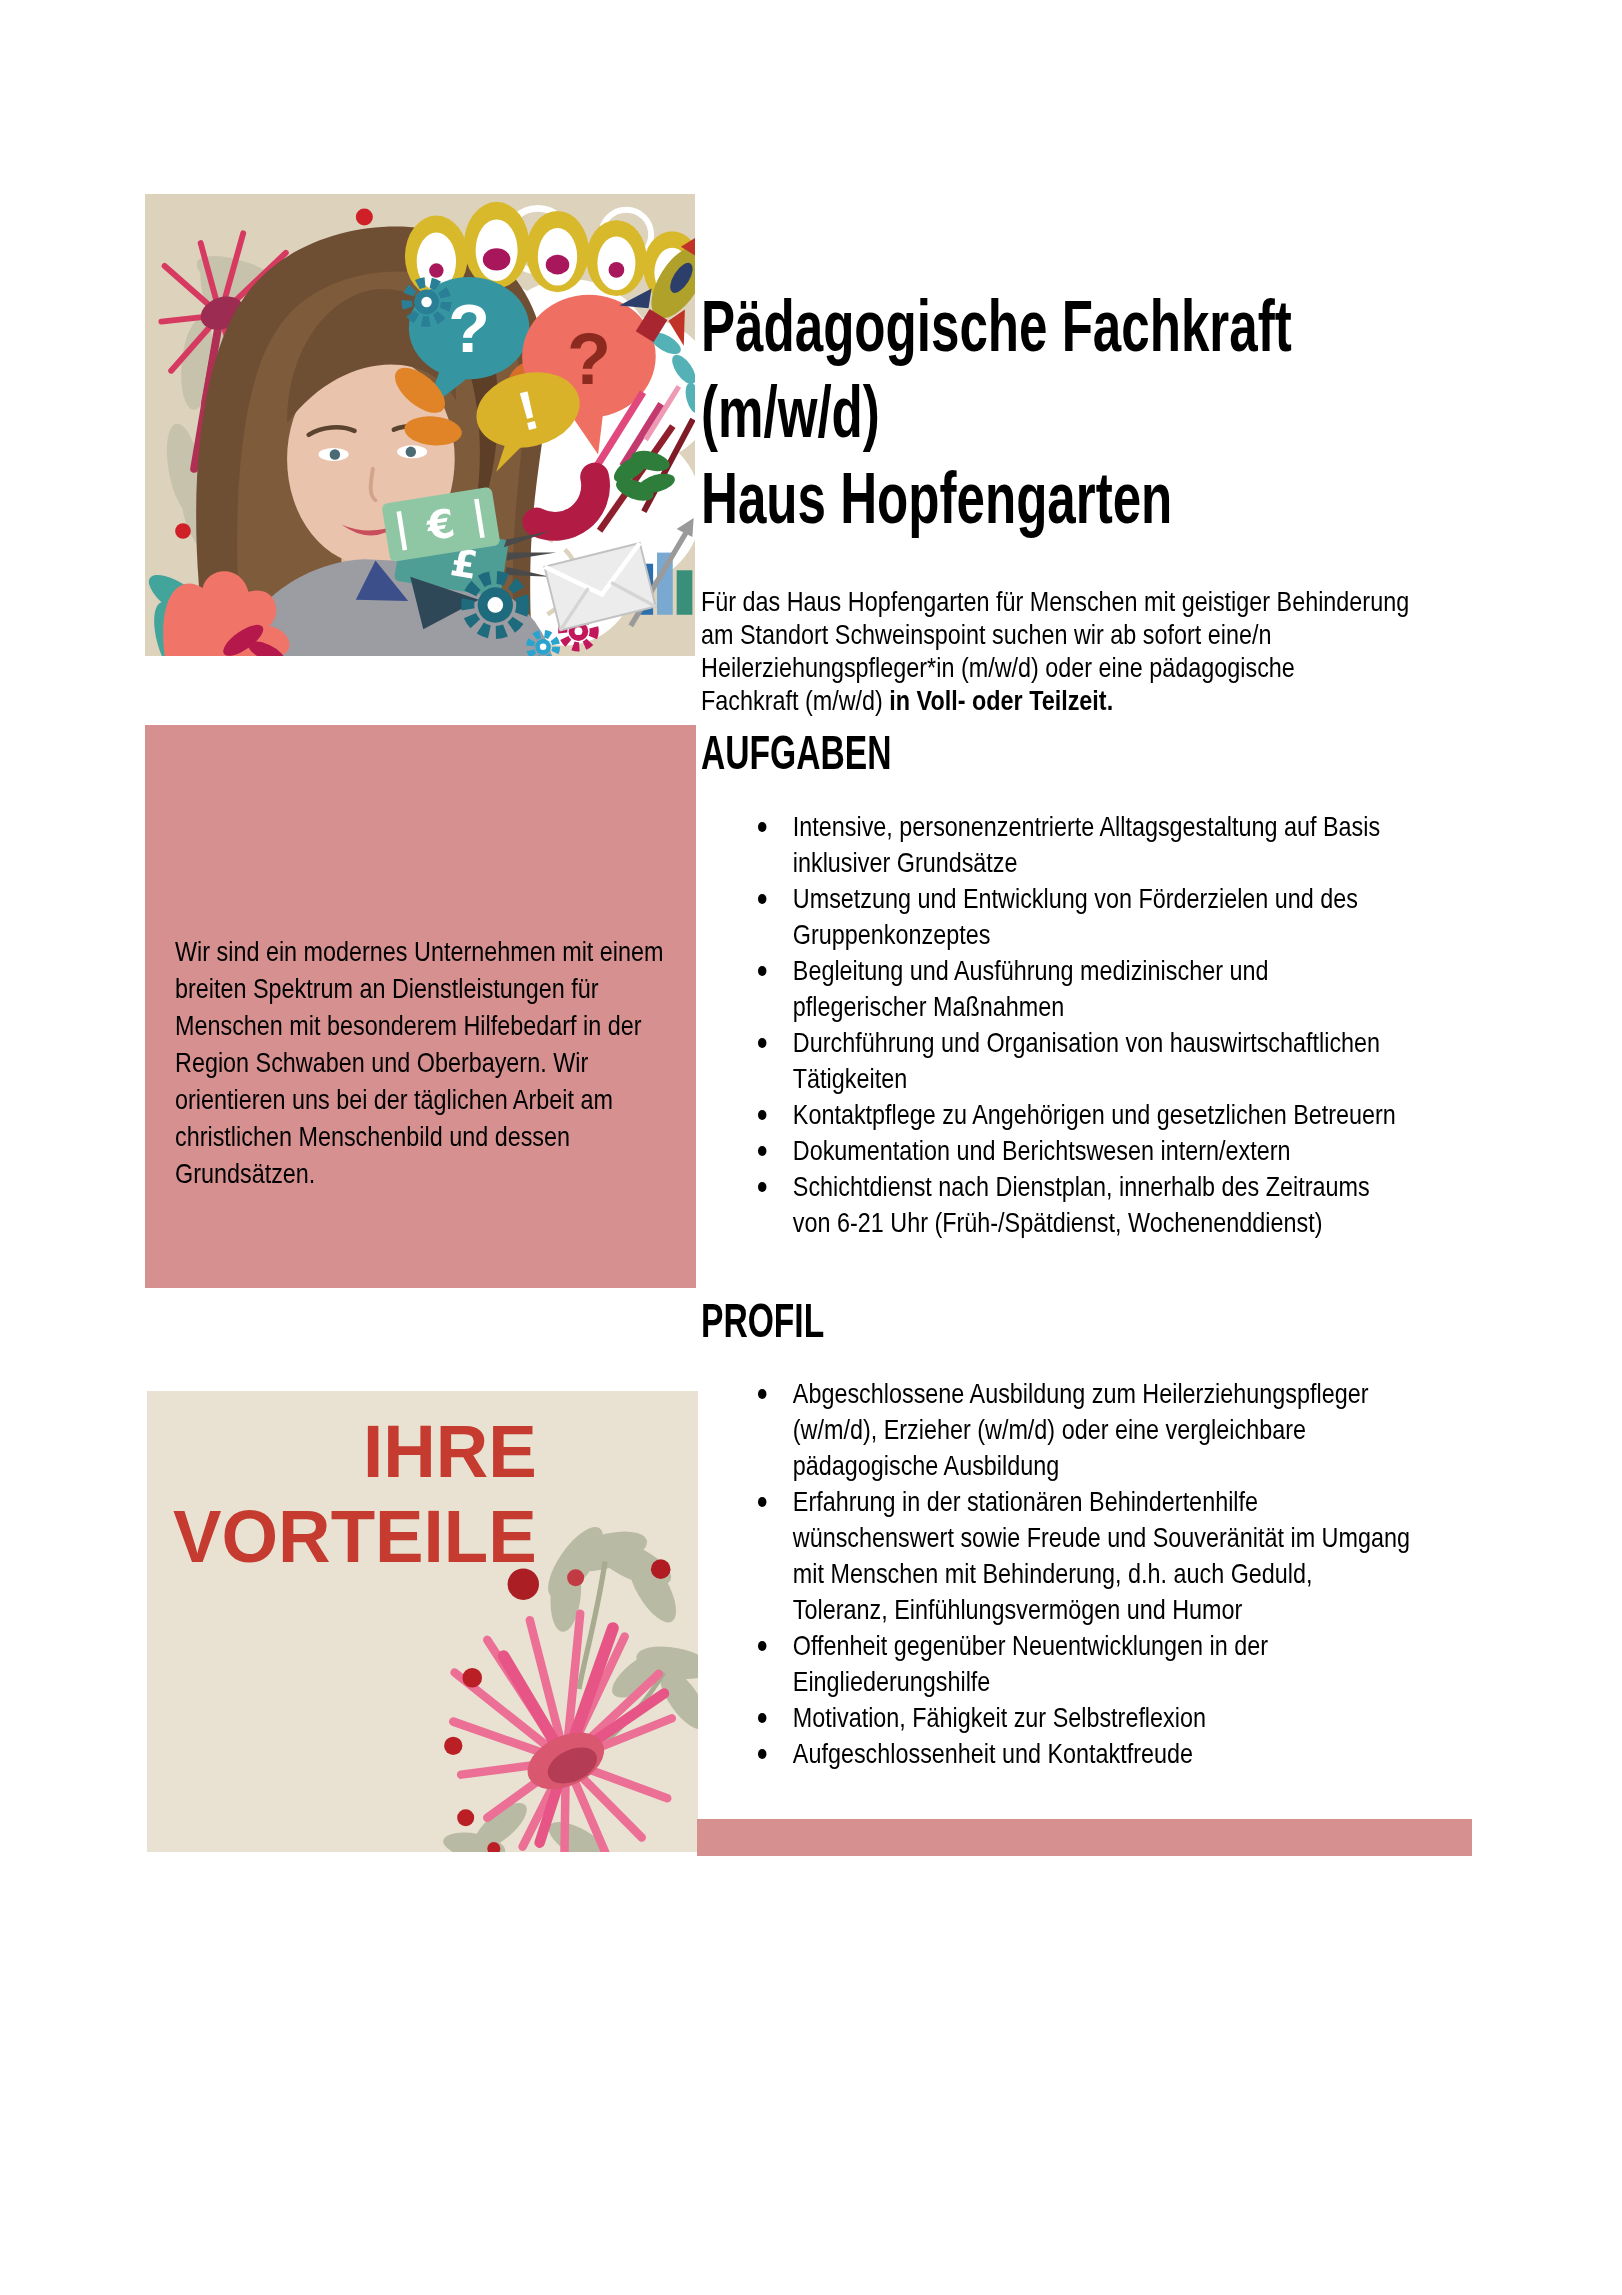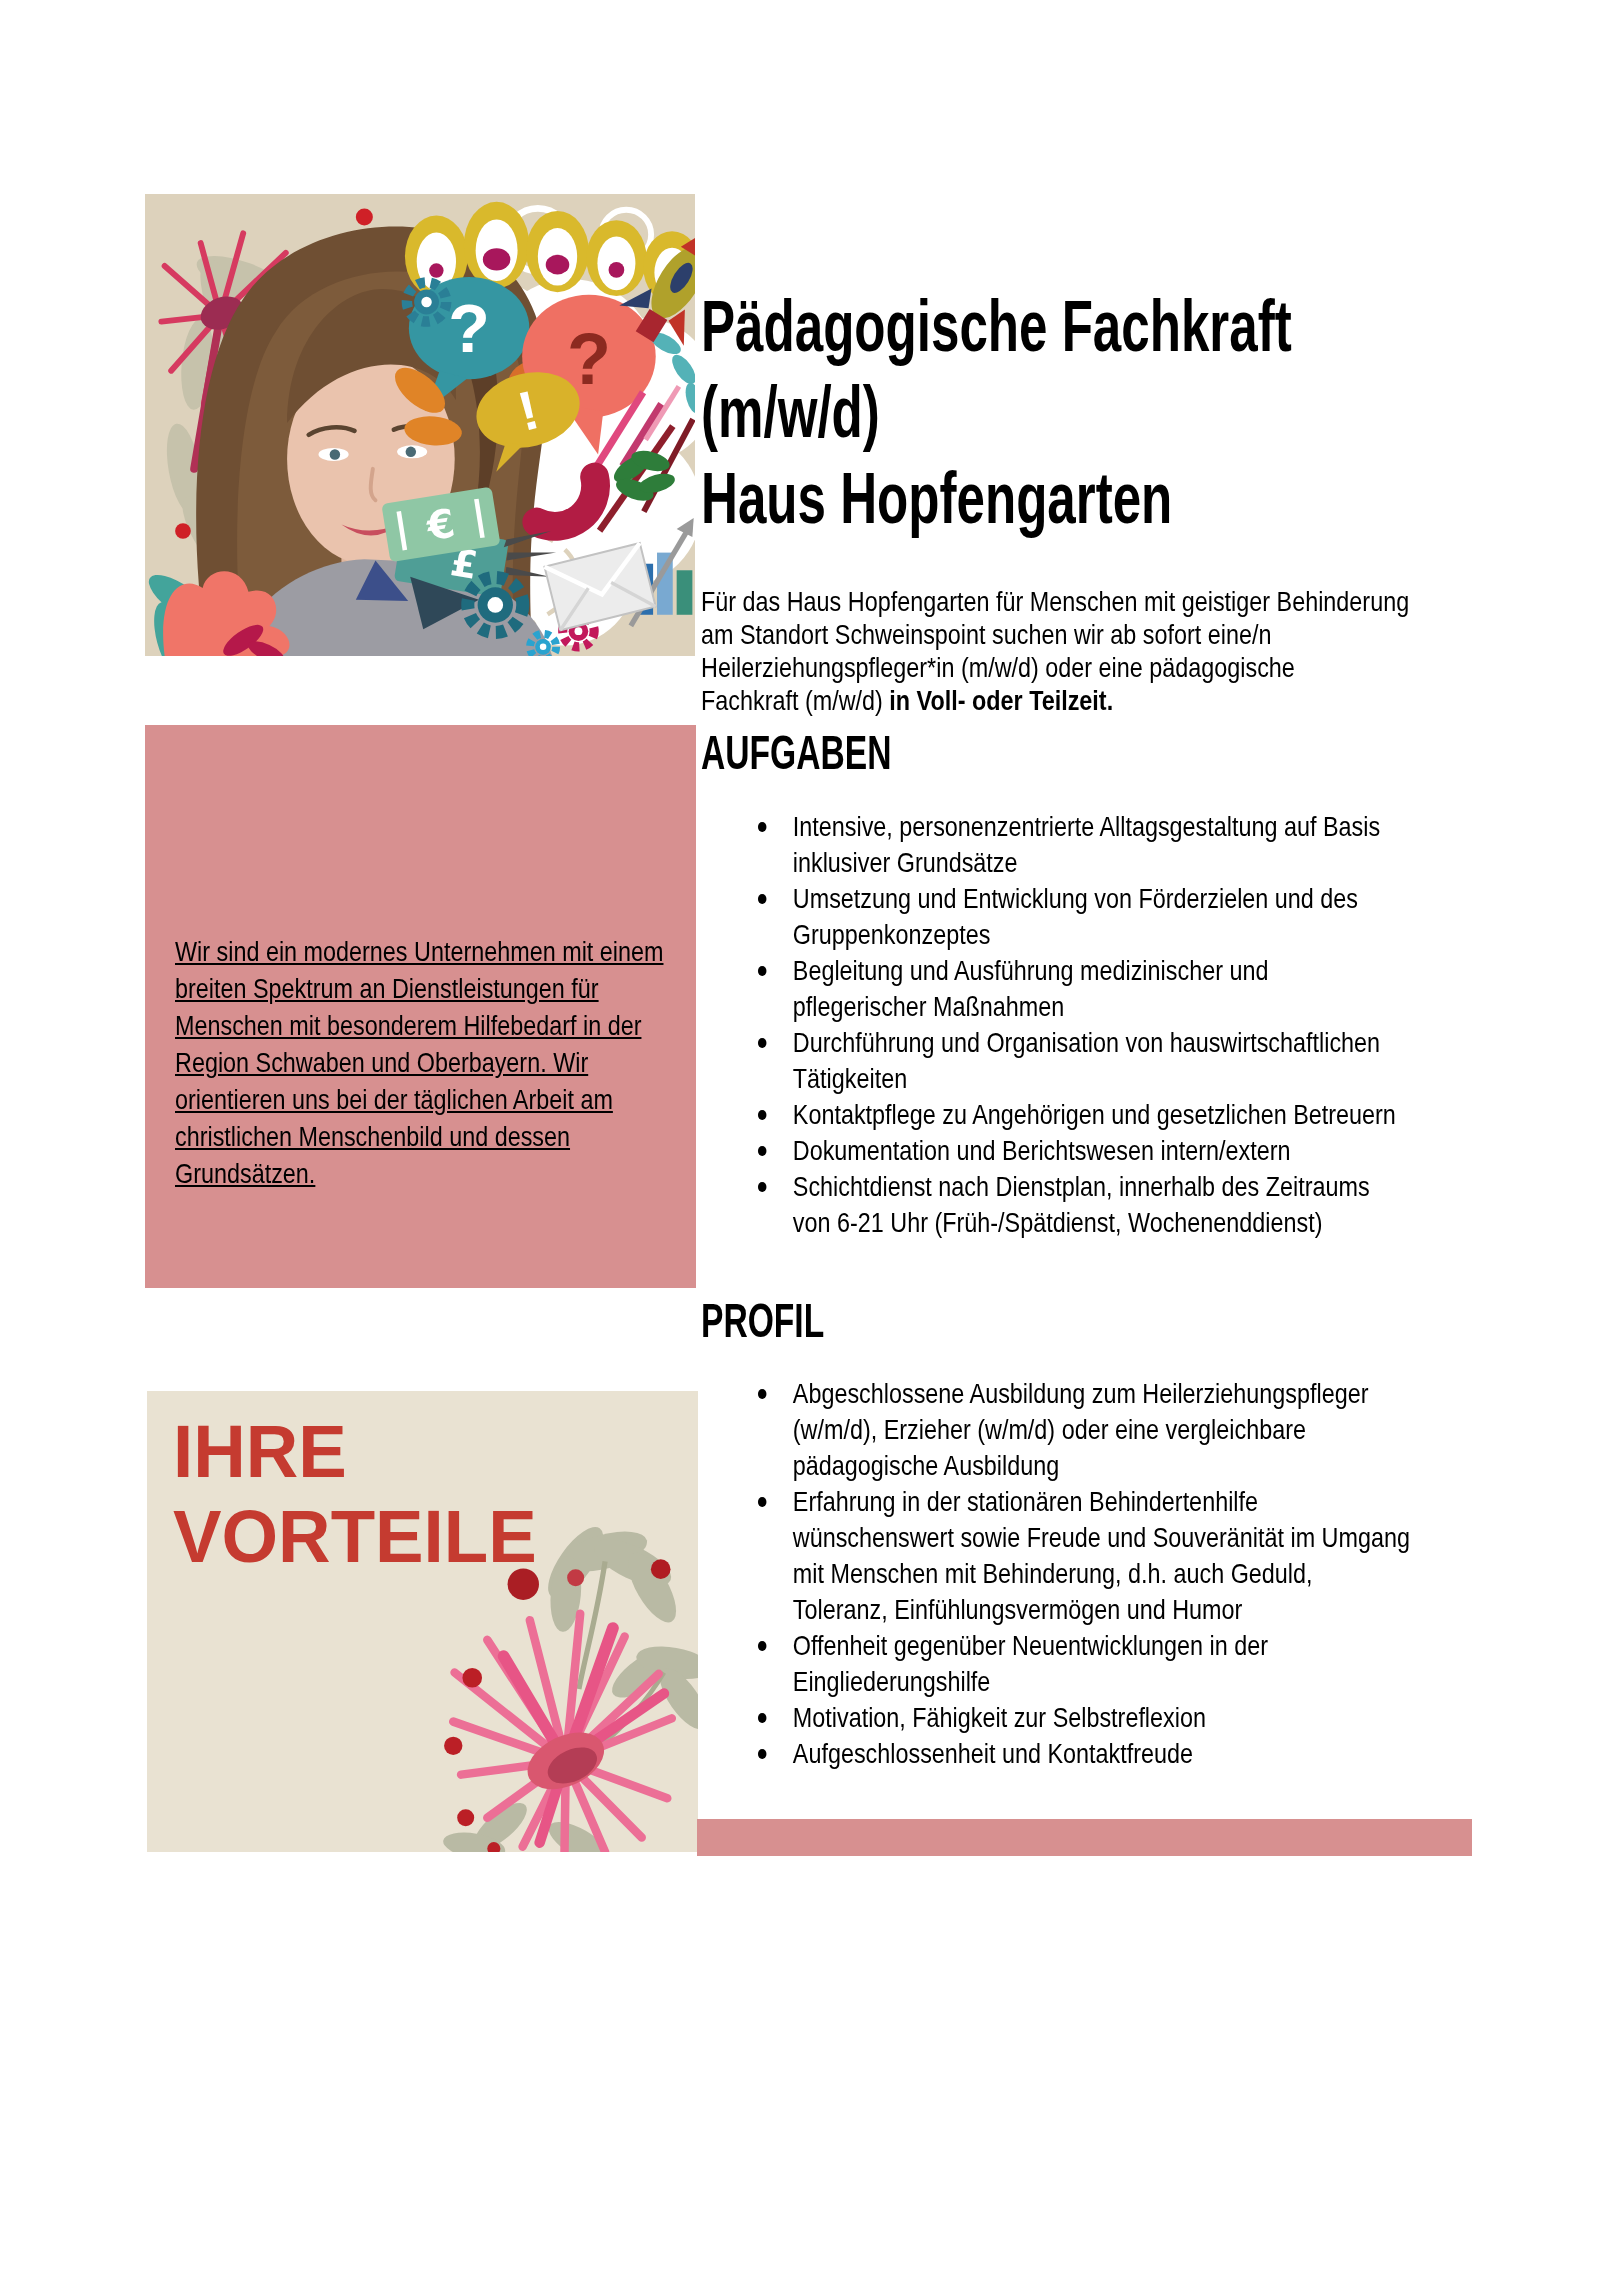--- a/index.html
+++ b/index.html
@@ -41,29 +41,29 @@
   .bullets li::before{
     content:"";position:absolute;left:-41px;top:13px;width:9.8px;height:9.8px;
     border-radius:50%;background:#000;
   }
   .list-aufgaben{left:701px;top:809px;}
   .list-profil{left:701px;top:1376px;}
 
   .about-box{
     left:145px;top:725px;width:551px;height:563px;
     background:var(--accent-pink,#d79090);
-    text-decoration:underline;
   }
   .about-box p{
     margin:208px 19.6px 0 30px;font-size:27.5px;line-height:37px;font-weight:400;
   }
 
   .vorteile-box{
     left:147px;top:1391px;width:551px;height:461px;overflow:hidden;
     background:var(--vorteile-bg,#e9e2d2);
+    text-align:right;
   }
   .vorteile-box svg{position:absolute;left:0;top:0;display:block;}
   .vorteile-heading{
     position:absolute;left:26px;top:18.3px;
     font-size:75px;line-height:85px;font-weight:700;
     color:var(--vorteile-red,#c53b30);white-space:pre;
   }
 
   .accent-bar{
     left:697px;top:1819px;width:775px;height:37px;

